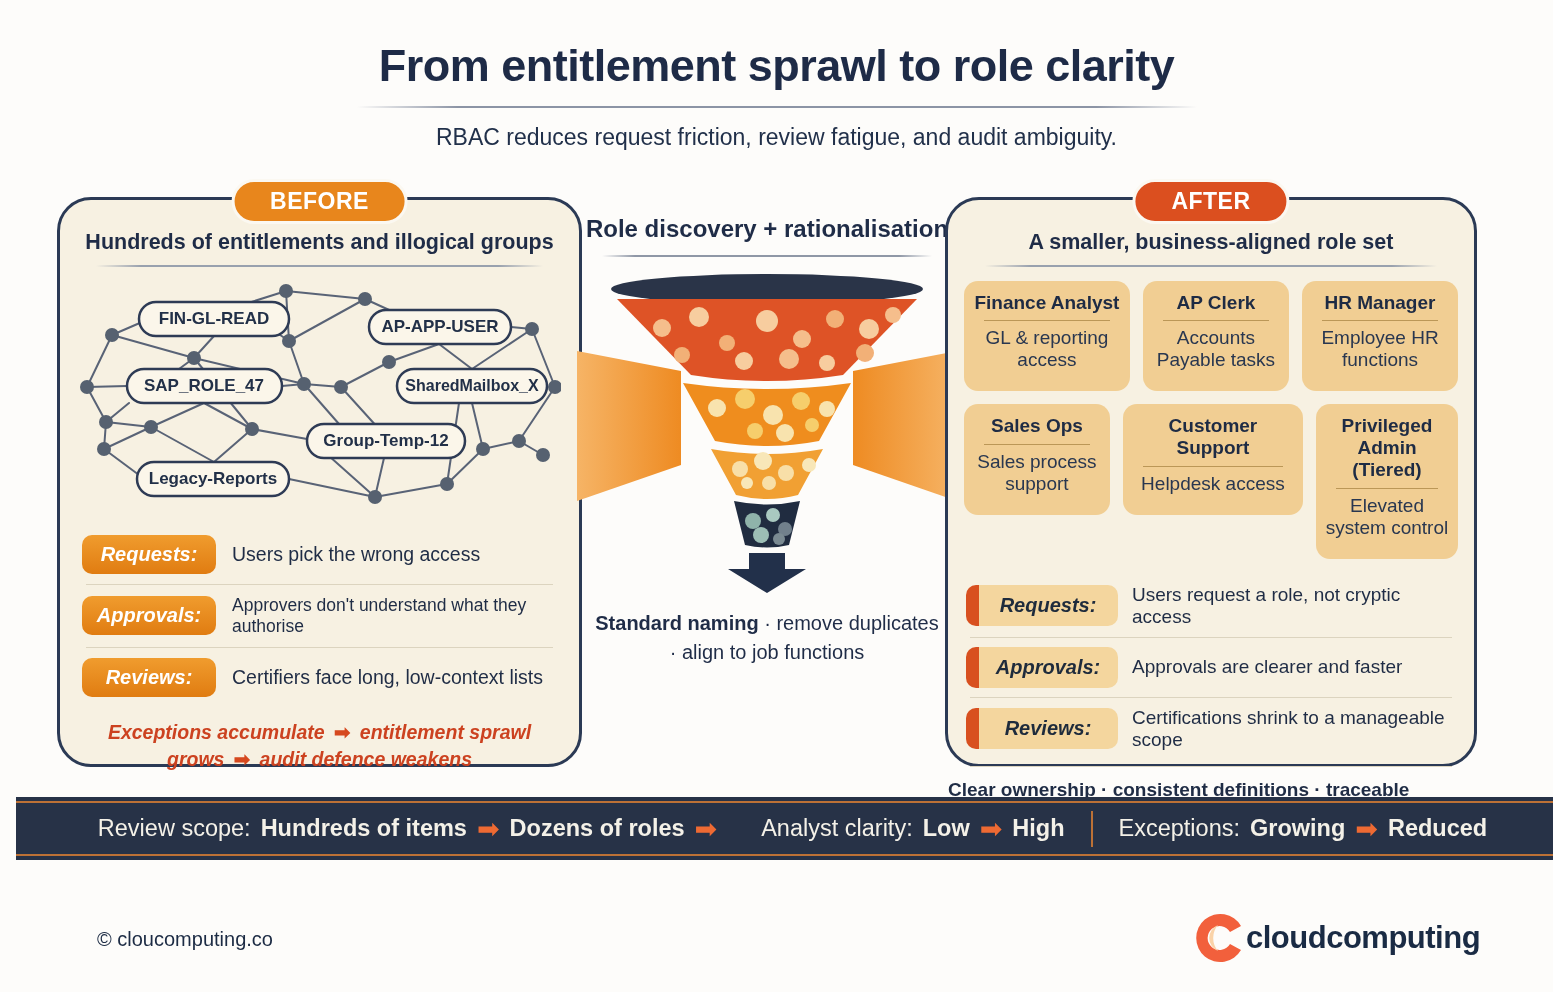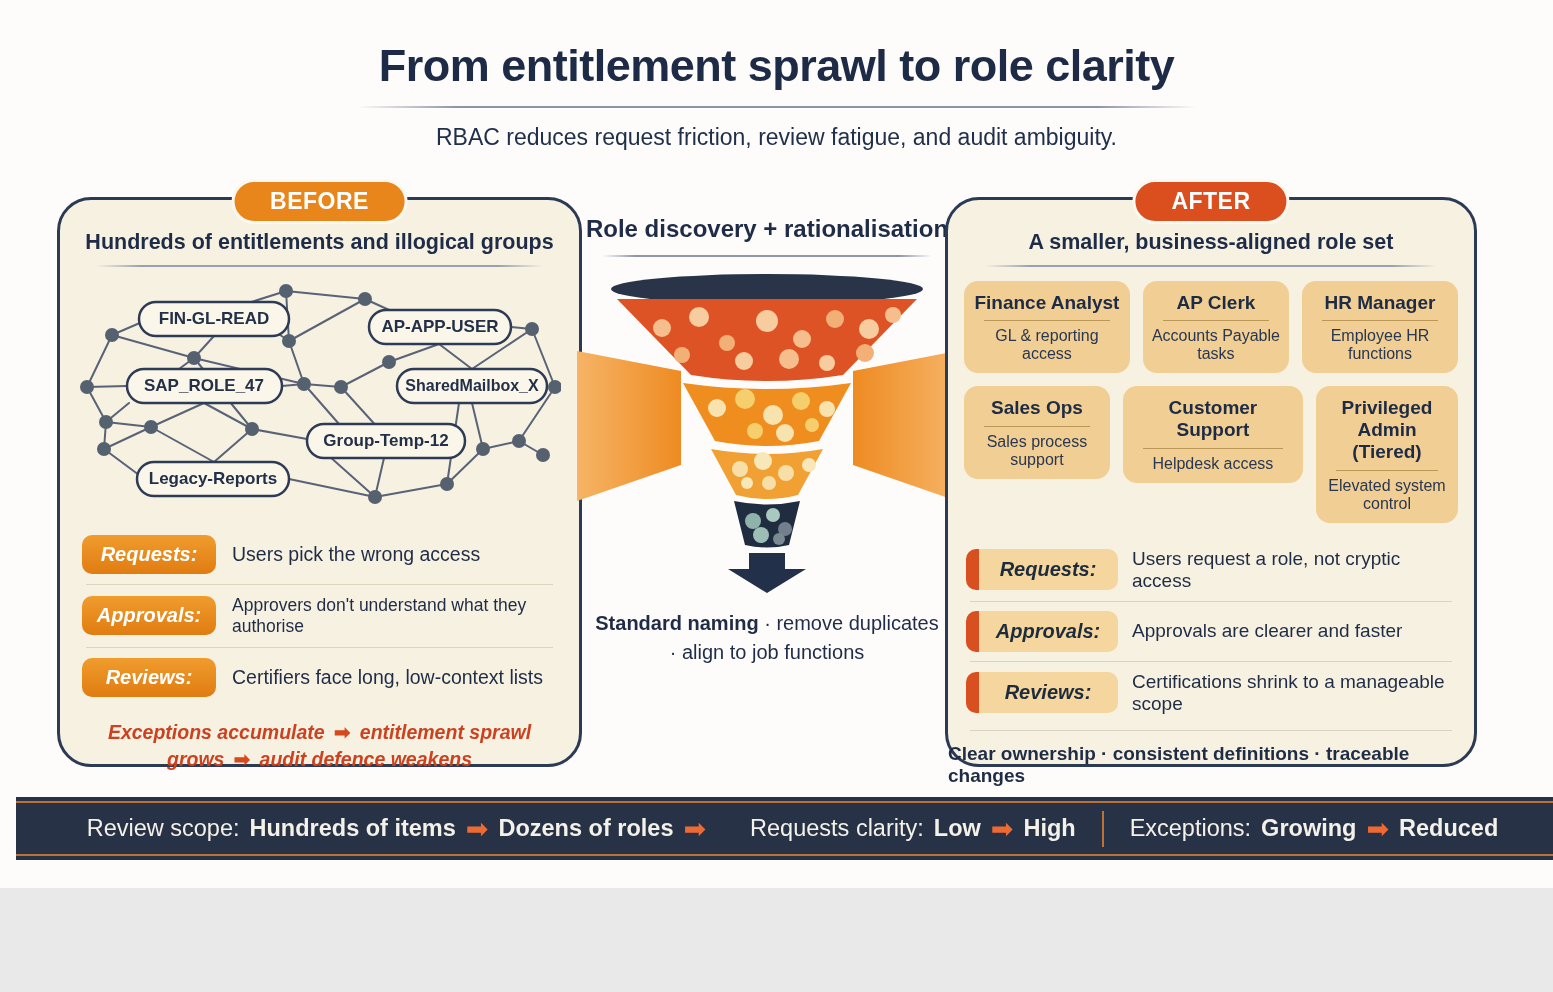--- a/index.html
+++ b/index.html
@@ -1,19 +1,19 @@
 <!DOCTYPE html>
 <html><head>
 <meta charset="utf-8">
 <style>
   * { margin:0; padding:0; box-sizing:border-box; }
   html,body { background:#e9e9e9; }
   body { font-family:"Liberation Sans", sans-serif; }
   .stage {
-    position:relative; width:1553px; height:888px; margin:0 auto;
+    position:relative; width:1553px; height:992px; margin:0 auto;
     background:#FDFCFA; overflow:hidden; color:#22304A;
   }
 
   
   .header { position:absolute; top:40px; left:0; width:100%; text-align:center; }
   .title { font-size:45px; font-weight:700; color:#1E2B47; letter-spacing:-0.5px; }
   .title-rule { width:840px; height:2px; margin:14px auto 0;
     background:linear-gradient(90deg, rgba(140,148,165,0), #8C94A5 12%, #8C94A5 88%, rgba(140,148,165,0)); }
   .subtitle { margin-top:16px; font-size:23px; color:#21304A; }
 
@@ -56,24 +56,24 @@
   .middle-heading { font-size:24px; font-weight:700; color:#1F2C47; }
   .middle-rule { width:330px; height:1.5px; margin:12px auto 0;
     background:linear-gradient(90deg, rgba(150,158,170,0), #8F97A6 10%, #8F97A6 90%, rgba(150,158,170,0)); }
   .funnel { display:block; margin:16px auto 0; }
   .middle-caption { margin-top:16px; font-size:20px; color:#1F2C47; line-height:1.45; }
   .middle-caption b { font-weight:700; }
 
   
   .cards { margin-top:14px; padding:0 16px; }
   .card-row { display:flex; justify-content:center; gap:13px; margin-bottom:13px; align-items:flex-start; }
-  .role-card { background:#F1CE93; border-radius:14px; padding:11px 8px 10px; text-align:center; }
+  .role-card { background:#F1CE93; border-radius:14px; padding:11px 8px 20px; text-align:center; }
   .role-card .role-title { font-size:19px; font-weight:700; color:#1E2B44; line-height:1.15; }
   .role-card .card-rule { height:1px; background:#BB9757; margin:7px 12px 6px; }
-  .role-card .role-sub { font-size:16px; color:#293750; }
+  .role-card .role-sub { font-size:19px; color:#293750; }
   .card-w1 { width:168px; } .card-w2 { width:148px; } .card-w3 { width:158px; }
   .card-w4 { width:152px;text-align:center; } .card-w5 { width:188px; } .card-w6 { width:148px; }
 
   
   .rows-after { margin-top:16px; padding:0 18px; }
   .benefit-row { display:flex; align-items:center; padding:9px 0; }
   .pill-tan { flex:0 0 152px; text-align:center; padding:9px 4px 9px 16px;
     background:linear-gradient(90deg,#D8501F 0 13px,#F4D69E 13px); border-radius:10px;
     color:#1E2B3C; font-style:italic; font-weight:700; font-size:20px; }
   .benefit-text { margin-left:14px; font-size:19px; color:#1F2C45; }
@@ -329,21 +329,21 @@
     <div class="bottom-bar-inner">
       <div class="bar-group">
         <span class="bar-label">Review scope:</span>
         <span class="bar-strong">Hundreds of items</span>
         <span class="bar-arrow">➡</span>
         <span class="bar-strong">Dozens of roles</span>
         <span class="bar-arrow">➡</span>
       </div>
       <div class="bar-gap"></div>
       <div class="bar-group">
-        <span class="bar-label">Requests clarity:</span>
+        <span class="bar-label">Analyst clarity:</span>
         <span class="bar-strong">Low</span>
         <span class="bar-arrow">➡</span>
         <span class="bar-strong">High</span>
       </div>
       <div class="bar-divider"></div>
       <div class="bar-group">
         <span class="bar-label">Exceptions:</span>
         <span class="bar-strong">Growing</span>
         <span class="bar-arrow">➡</span>
         <span class="bar-strong">Reduced</span>

